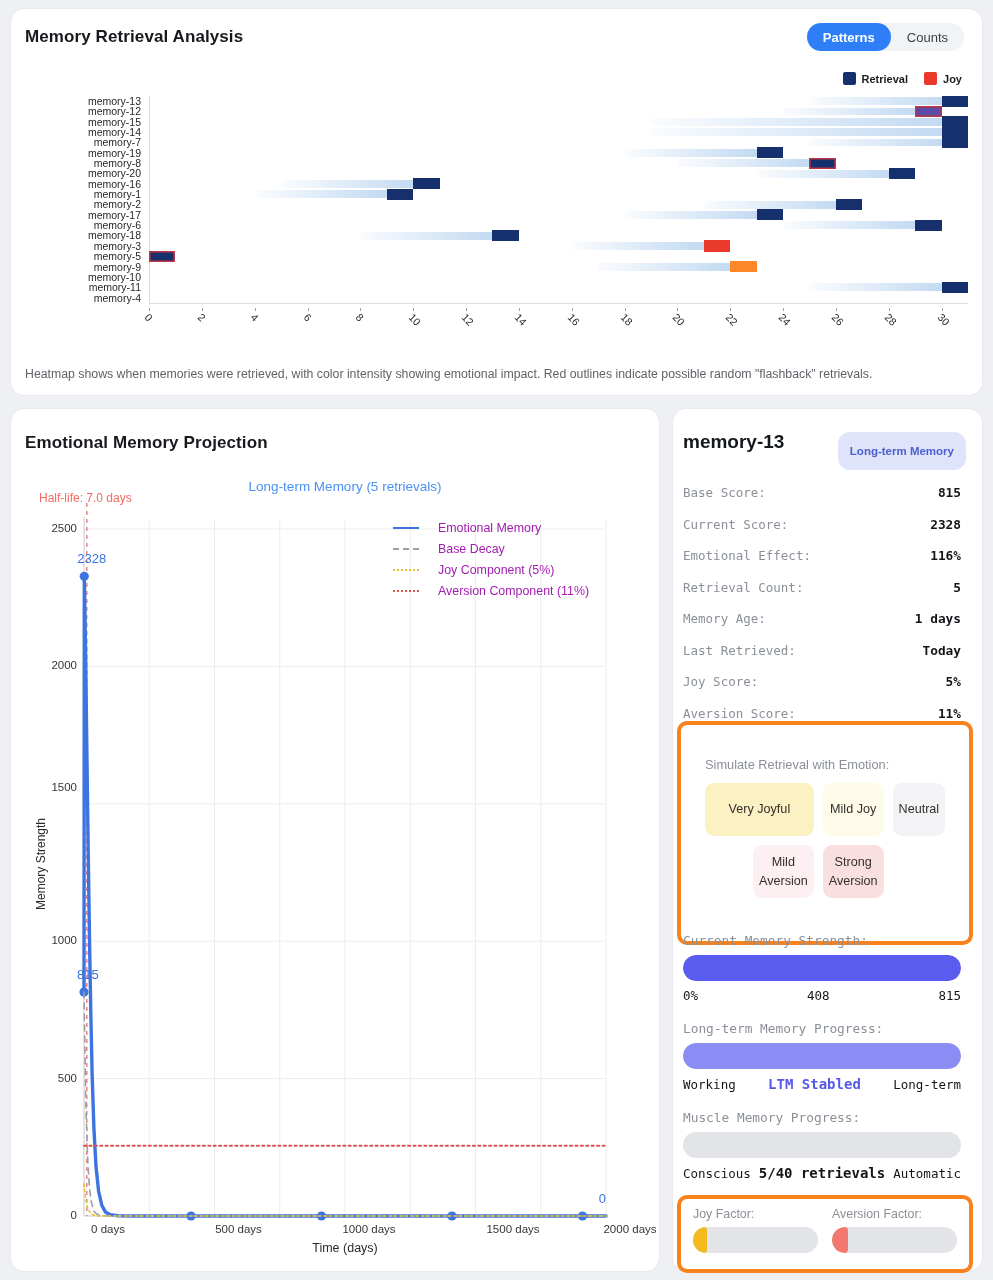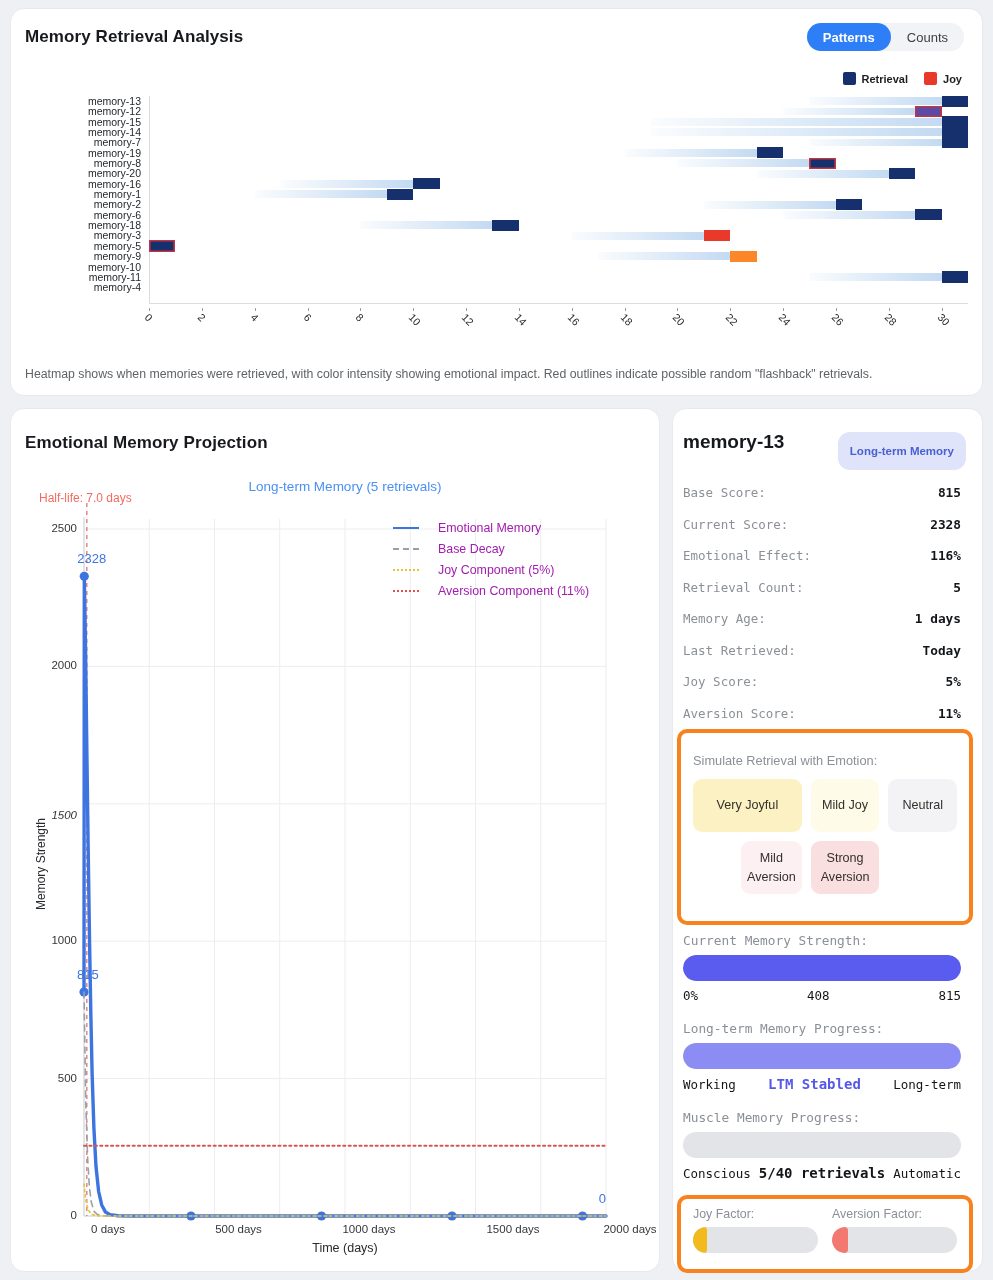--- a/index.html
+++ b/index.html
@@ -49,21 +49,21 @@
 
   
   #mem-title { position:absolute; left:10px; top:22px; font-size:19px; font-weight:700; color:#15181c; }
   #mem-badge { position:absolute; right:16px; top:23px; background:#dfe4fb; color:#4a5fd0; font-size:11.5px; font-weight:600; padding:13px 12px; border-radius:12px; }
   #stats { position:absolute; left:10px; right:21px; top:68px; font-family:"DejaVu Sans Mono", monospace; }
   .stat-row { height:31.5px; display:flex; justify-content:space-between; align-items:center; }
   .stat-label { font-size:12.5px; color:#8b9097; }
   .stat-value { font-size:12.8px; color:#131619; font-weight:700; }
 
   .orange-box { position:absolute; left:4px; width:296px; border:4px solid #f8821d; border-radius:10px; background:#fff; }
-  #sim-box { top:320px; height:196px; padding:12px; }
+  #sim-box { top:312px; height:224px; padding:24px; }
   #sim-label { margin-top:8px; font-size:12.8px; color:#8b9097; }
   #sim-grid { margin-top:11px; display:grid; grid-template-columns:repeat(3,1fr); gap:9px; }
   #sim-grid .sim-btn { min-height:53px; border:none; border-radius:9px; font-family:"Liberation Sans",sans-serif; font-size:12.6px; color:#33302b; display:flex; align-items:center; justify-content:center; text-align:center; line-height:1.45; padding:4px 6px; cursor:pointer; }
 
   .pgroup { position:absolute; left:10px; right:21px; }
   .pg-label { font-family:"DejaVu Sans Mono", monospace; font-size:12.8px; color:#8b9097; }
   .pg-bar { margin-top:7px; height:26px; border-radius:13px; background:#e3e4e8; overflow:hidden; position:relative; }
   .pg-fill { position:absolute; left:0; top:0; bottom:0; border-radius:13px; }
   .pg-labels { margin-top:7px; display:flex; justify-content:space-between; align-items:baseline; font-family:"DejaVu Sans Mono", monospace; font-size:12.5px; color:#131619; }
 
@@ -167,20 +167,27 @@
           <div class="hm-track">
             <div class="hm-trail" style="left: 12.9032%; width: 16.129%;"></div>
             <div class="hm-block" style="left: 29.0323%; width: 3.22581%; background: rgb(22, 48, 110);"></div>
           </div>
         </div>
         <div class="hm-row">
           <div class="hm-label">memory-2</div>
           <div class="hm-track">
             <div class="hm-trail" style="left: 67.7419%; width: 16.129%;"></div>
             <div class="hm-block" style="left: 83.871%; width: 3.22581%; background: rgb(22, 48, 110);"></div>
+          </div>
+        </div>
+        <div class="hm-row">
+          <div class="hm-label">memory-17</div>
+          <div class="hm-track">
+            <div class="hm-trail" style="left: 58.0645%; width: 16.129%;"></div>
+            <div class="hm-block" style="left: 74.1935%; width: 3.22581%; background: rgb(22, 48, 110);"></div>
           </div>
         </div>
         <div class="hm-row">
           <div class="hm-label">memory-6</div>
           <div class="hm-track">
             <div class="hm-trail" style="left: 77.4194%; width: 16.129%;"></div>
             <div class="hm-block" style="left: 93.5484%; width: 3.22581%; background: rgb(22, 48, 110);"></div>
           </div>
         </div>
         <div class="hm-row">
@@ -302,21 +309,21 @@
           <path d="M0.0 673.1 L1.8 689.1 L3.7 697.0 L5.5 700.9 L7.8 703.4 L11.7 704.5 L17.0 705.0 L522.0 705.0" fill="none" stroke="#e8c33a" stroke-width="1.6" stroke-linecap="round" stroke-dasharray="2.2 3.2"></path>
           <path d="M0.0 634.7 L522.0 634.7" fill="none" stroke="#d9534f" stroke-width="1.9" stroke-linecap="round" stroke-dasharray="2.2 3.2"></path>
           <text x="-6.739" y="52.26559999999995" fill="#3d74e0" font-size="13px" font-family="Liberation Sans, sans-serif" text-anchor="start">2328</text>
           <text x="-7" y="468.038" fill="#3d74e0" font-size="13px" font-family="Liberation Sans, sans-serif" text-anchor="start">815</text>
           <text x="522" y="692" fill="#3d74e0" font-size="13px" font-family="Liberation Sans, sans-serif" text-anchor="end">0</text>
         </svg></div>
     <div id="yticks">
         <div class="ytick" style="left: 20px; top: 800px;">0</div>
         <div class="ytick" style="left: 20px; top: 662.6px;">500</div>
         <div class="ytick" style="left: 20px; top: 525.2px;">1000</div>
-        <div class="ytick" style="left: 20px; top: 400px; font-style: italic;">1500</div>
+        <div class="ytick" style="left: 20px; top: 372px;">1500</div>
         <div class="ytick" style="left: 20px; top: 250.4px;">2000</div>
         <div class="ytick" style="left: 20px; top: 113px;">2500</div>
       </div>
     <div id="xticks">
         <div class="xtick" style="left: 73px; top: 814px;">0 days</div>
         <div class="xtick" style="left: 203.5px; top: 814px;">500 days</div>
         <div class="xtick" style="left: 334px; top: 814px;">1000 days</div>
         <div class="xtick" style="left: 478px; top: 814px;">1500 days</div>
         <div class="xtick" style="left: 595px; top: 814px;">2000 days</div>
       </div>

